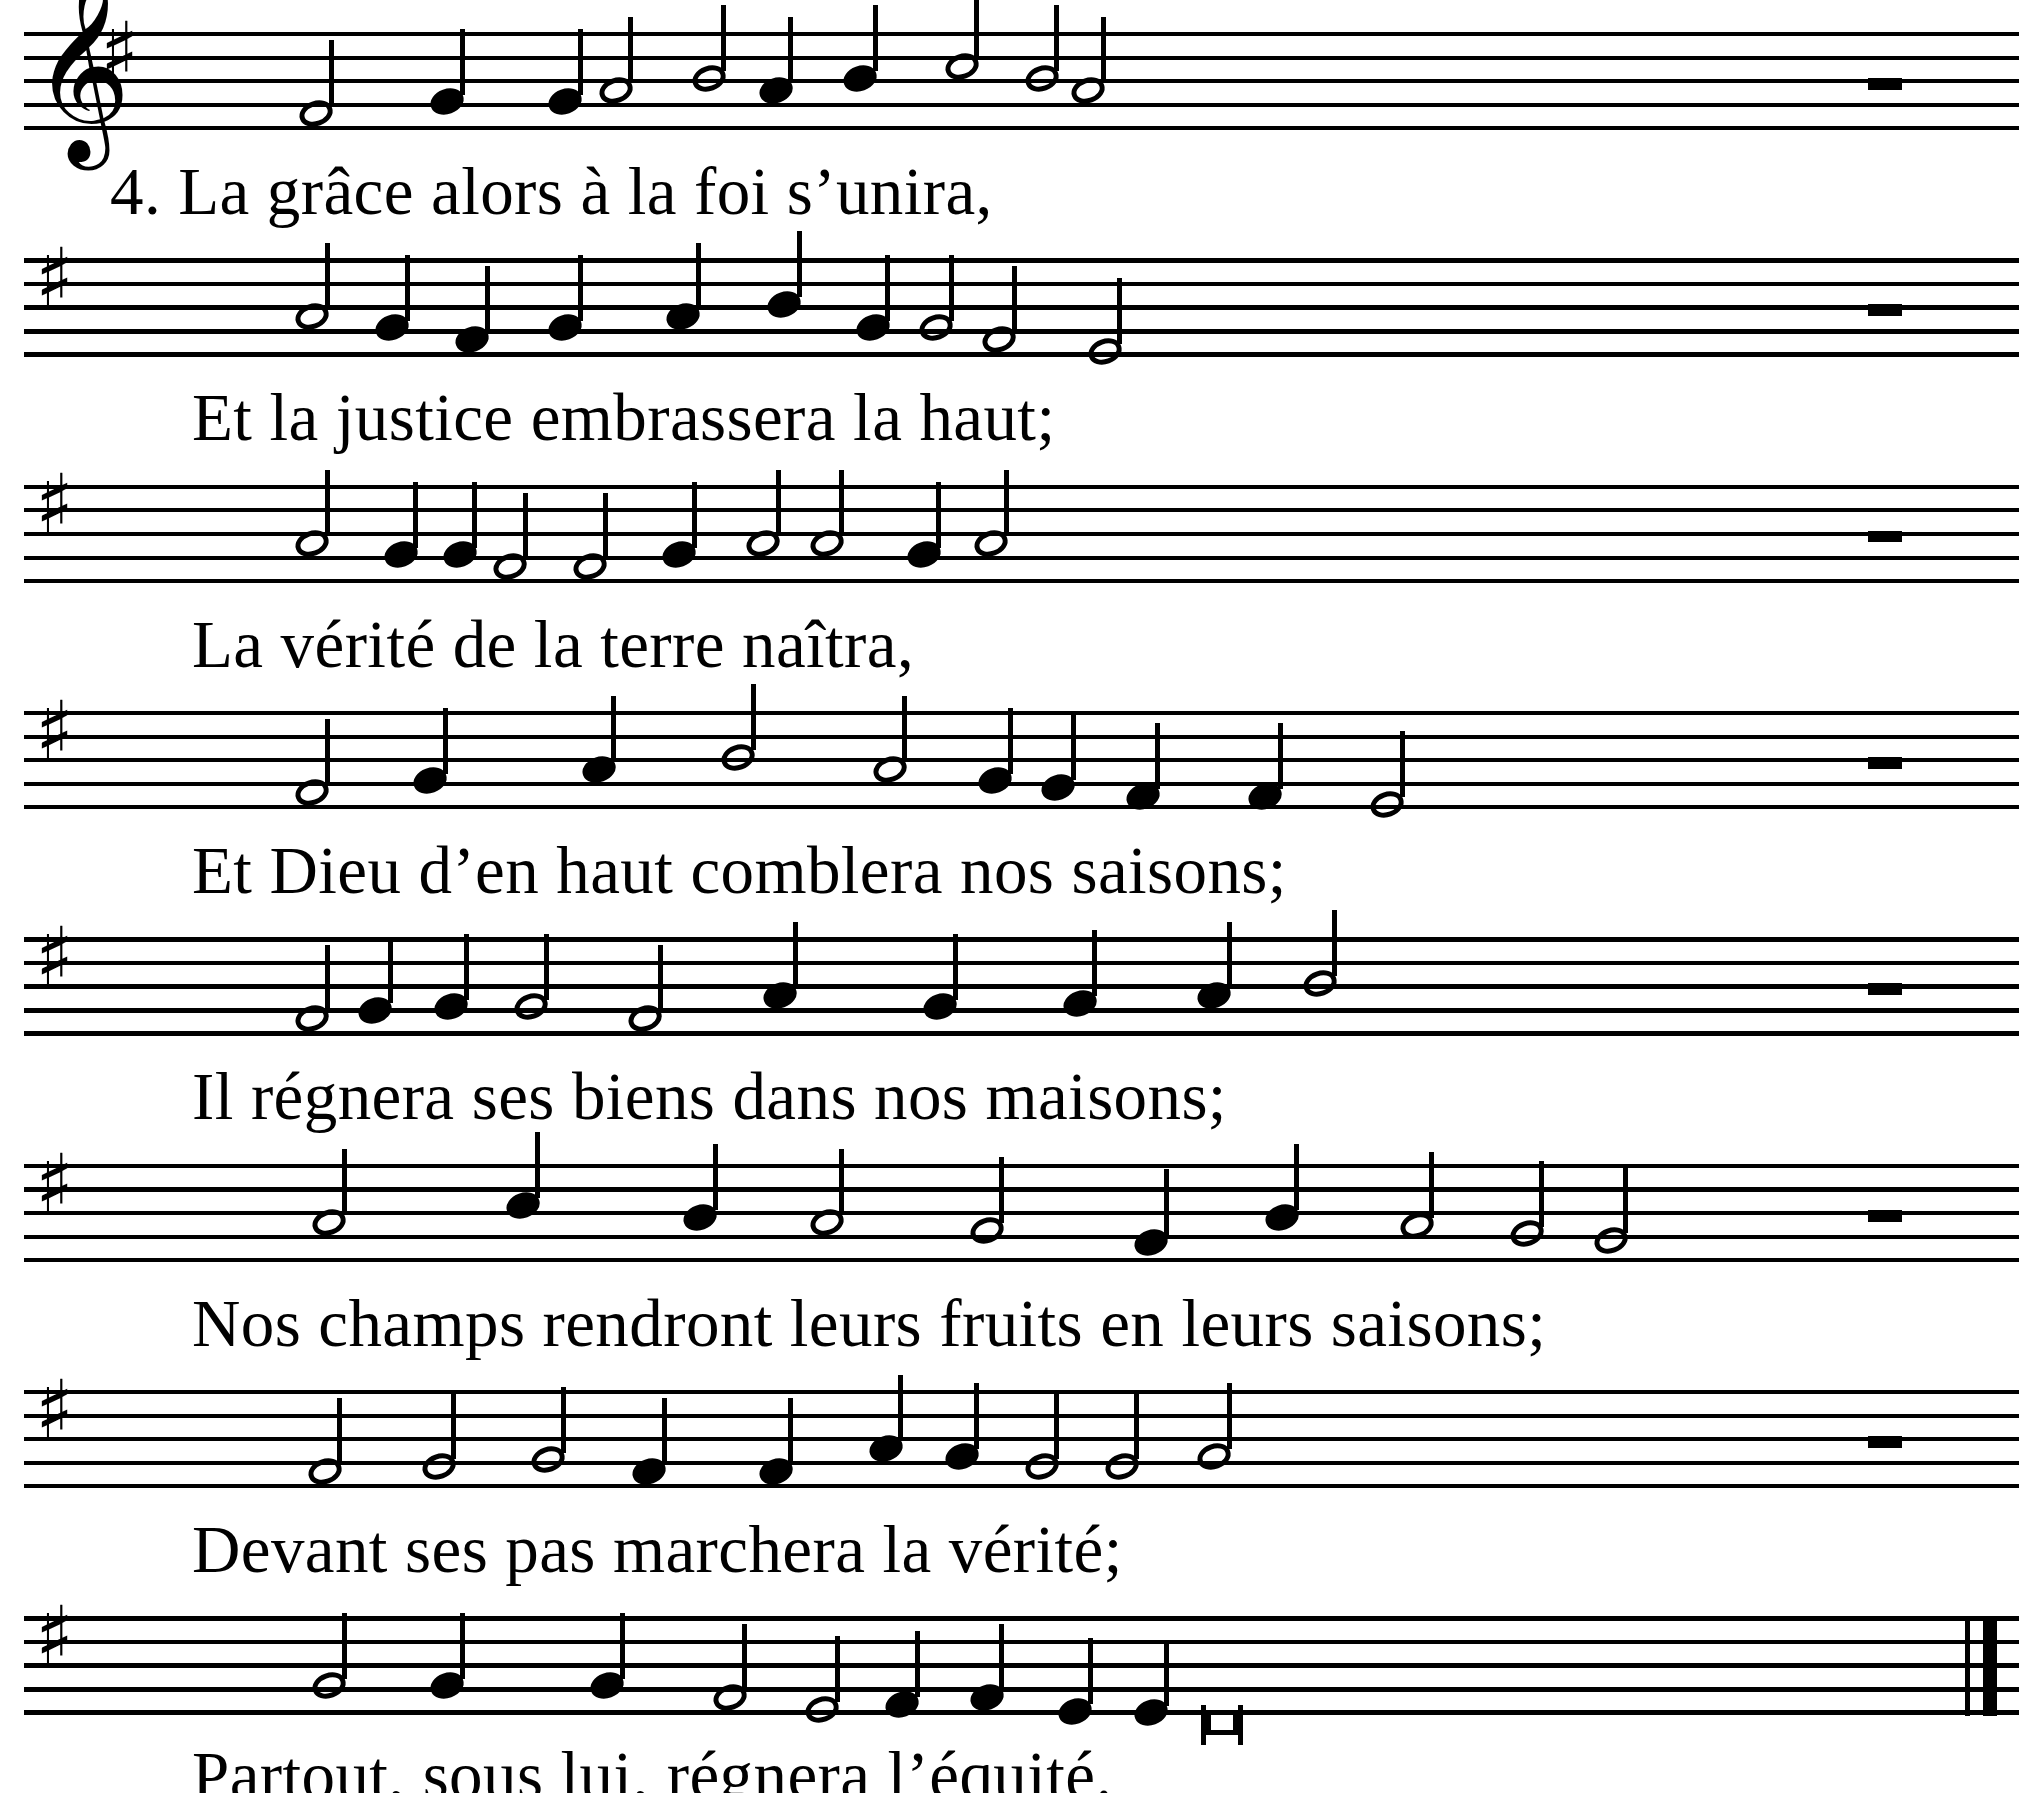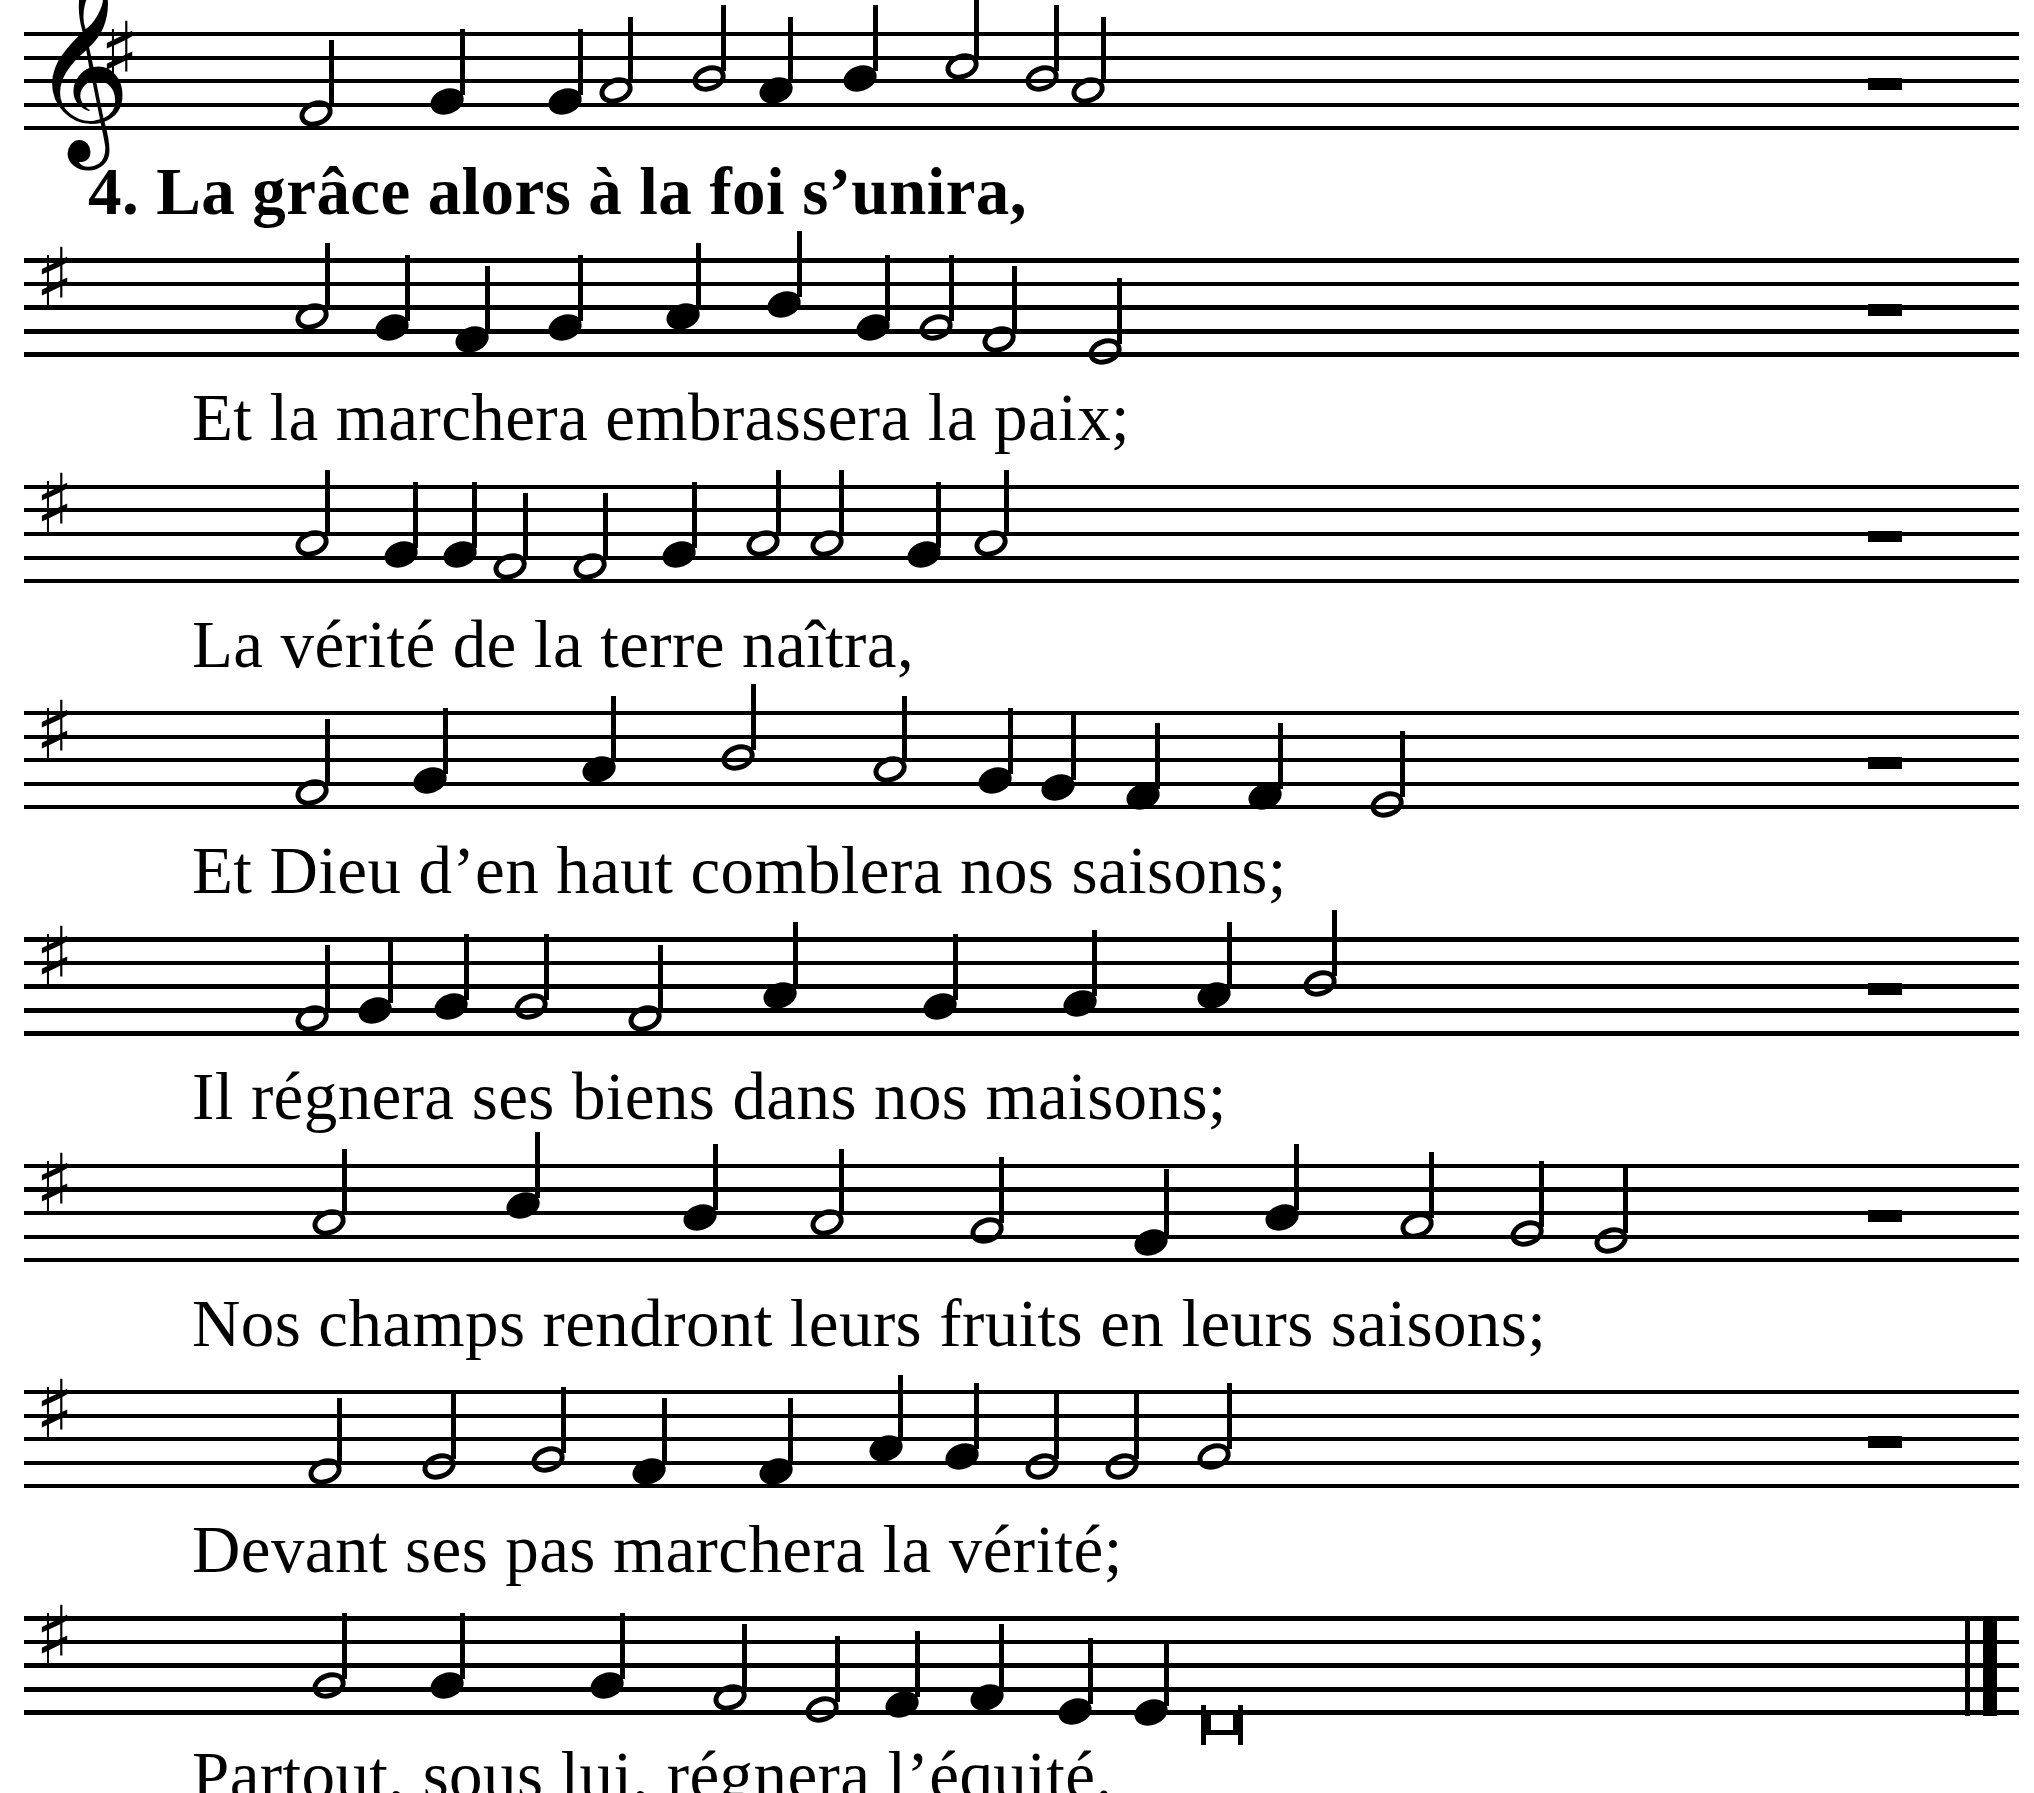--- a/index.html
+++ b/index.html
@@ -126,22 +126,21 @@
     font-size: 67px;
     line-height: 1.05;
     padding-left: 192px;
     white-space: pre;
     letter-spacing: 0.4px;
   }
   .lyric.indented {
     padding-left: 192px;
   }
   .lyric.first {
-    padding-left: 88px;
-    font-weight: bold;
+    padding-left: 110px;
   }
 </style>
 </head>
 <body>
 
 <div id="sheet">
     <div class="system">
       <div class="staff">
         <div class="lines">
           <i class="ln0"></i>
@@ -201,21 +200,21 @@
         <div class="note filled" style="left: 856px; top: 89px;"></div>
         <div class="stem" style="left: 885px; top: 29px; height: 66px;"></div>
         <div class="note open" style="left: 919px; top: 89px;"></div>
         <div class="stem" style="left: 949px; top: 29px; height: 66px;"></div>
         <div class="note open" style="left: 982px; top: 101px;"></div>
         <div class="stem" style="left: 1012px; top: 40px; height: 66px;"></div>
         <div class="note open" style="left: 1088px; top: 113px;"></div>
         <div class="stem" style="left: 1117px; top: 52px; height: 66px;"></div>
         <div class="rest" style="left: 1868px; top: 78px;"></div>
       </div>
-      <div class="lyric indented">Et la marchera embrassera la paix;</div>
+      <div class="lyric indented">Et la justice embrassera la haut;</div>
     </div>
     <div class="system">
       <div class="staff">
         <div class="lines">
           <i class="ln0"></i>
           <i class="ln1"></i>
           <i class="ln2"></i>
           <i class="ln3"></i>
           <i class="ln4"></i>
         </div>

